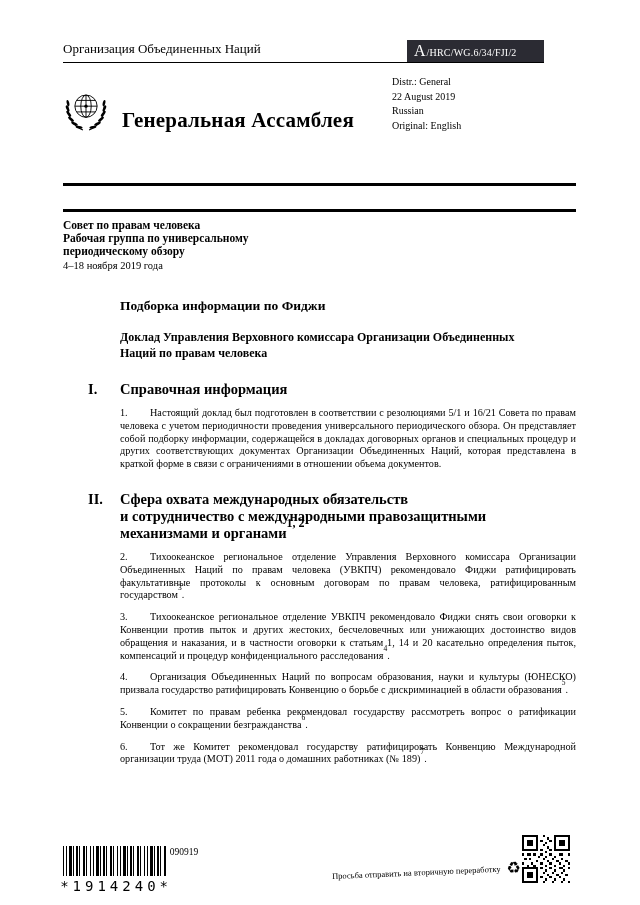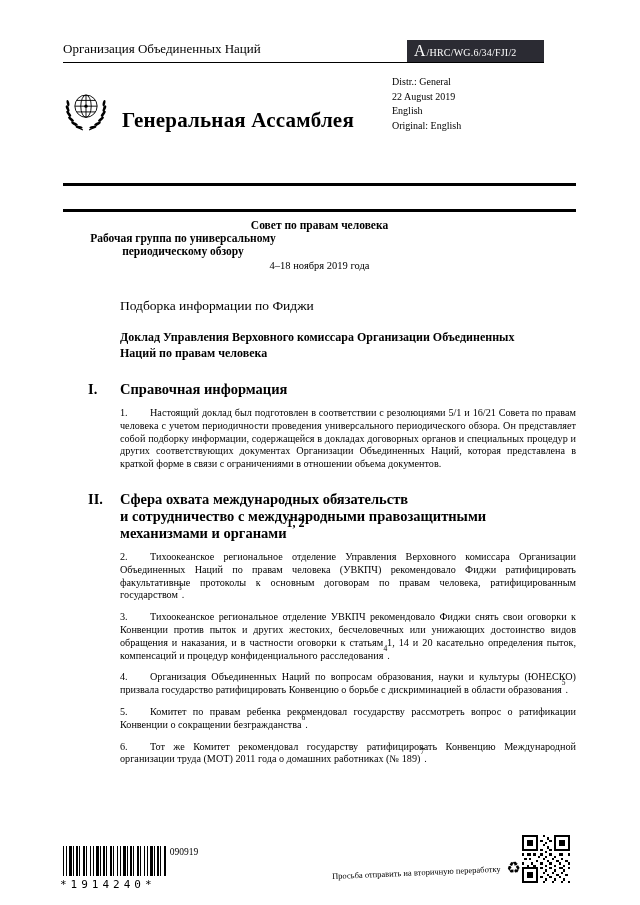--- a/index.html
+++ b/index.html
@@ -24,48 +24,48 @@
   .sym-rest { font-size:10px; letter-spacing:0.2px; padding-top:3px; }
   .title-row { display:flex; align-items:flex-end; padding-top:9px; }
   .emblem { display:block; width:46px; height:46px; flex:0 0 auto; }
   .assembly-title { font-size:21px; font-weight:bold; margin-left:13px; margin-top:2px; letter-spacing:0.2px; }
   .distr { margin-left:auto; font-size:10px; line-height:14.5px; width:152px; padding-top:3px; }
   
   .rule { margin-left:63px; margin-right:64px; background:#000; }
   .rule-top { height:3px; margin-top:50px; }
   .rule-mid { height:3px; margin-top:23px; }
   
-  .session { margin:7px 64px 0 63px;text-align:center; }
+  .session { margin:7px 64px 0 63px; }
   .s-bold { font-weight:bold; font-size:11.5px; line-height:13px; }
   .s-wrap { width:240px; }
   .s-date { font-size:10.5px; line-height:13px; margin-top:1px; }
   
-  .doc-title  { margin:26px 64px 0 120px; font-size:13.5px; font-weight:normal; }
+  .doc-title  { margin:26px 64px 0 120px; font-size:13.5px; font-weight:bold; }
   .doc-subtitle { margin:16px 48px 0 120px; font-size:12px; font-weight:bold; width:395px; line-height:15.5px; }
   
   .section { margin-top:20px; }
   .sec-head { display:flex; margin:0 64px 0 88px; font-weight:bold; font-size:14.5px; line-height:17px; }
   .sec-num { width:32px; flex:0 0 auto; }
   .para { margin:9px 64px 0 120px; font-size:10.2px; line-height:12.8px; text-align:justify; }
   .pnum { display:inline-block; width:30px; }
   .fn   { font-size:7.5px; position:relative; top:-3.5px; line-height:0; }
   .fn-h { font-size:12px;  position:relative; top:-5px;  line-height:0; font-weight:bold; }
   
   .ge { position:absolute; left:63px; top:847px; font-size:9.5px; white-space:pre; }
   .barcode {
     position:absolute; left:63px; top:846px; width:104px; height:30px; background-color:#fff;
     background-image:repeating-linear-gradient(90deg,
       #000 0px, #000 1.5px, #fff 1.5px, #fff 3px,
       #000 3px, #000 4px, #fff 4px, #fff 6.5px,
       #000 6.5px, #000 9px, #fff 9px, #fff 10px,
       #000 10px, #000 11px, #fff 11px, #fff 13.5px);
   }
   .barcode-text {
-    position:absolute; left:60px; top:878px; width:112px; text-align:left;
-    font-family:"DejaVu Sans Mono","Liberation Mono",monospace; font-size:11px; letter-spacing:4px;
+    position:absolute; left:60px; top:878px; width:112px; text-align:right;
+    font-family:"DejaVu Sans Mono","Liberation Mono",monospace; font-size:14px; letter-spacing:4px;
   }
   .recycle {
     position:absolute; left:332px; top:864px; display:flex; align-items:center; gap:6px;
     font-size:8.5px; transform:rotate(-2.5deg); white-space:nowrap;
   }
   .recycle-icon { font-family:"DejaVu Sans",sans-serif; font-size:16px; line-height:1; }
   .qr { position:absolute; left:522px; top:835px; width:48px; height:48px; }
 </style>
 </head>
 <body>
@@ -104,21 +104,21 @@
             <line x1="15.5" y1="25" x2="44.5" y2="25"></line>
             <line x1="17.7" y1="32.5" x2="42.3" y2="32.5"></line>
             <circle cx="30" cy="25" r="2.2" fill="#000" stroke="none"></circle>
           </g>
         </svg>
       </span>
       <div class="assembly-title">Генеральная Ассамблея</div>
       <div class="distr">
         <div>Distr.: General</div>
         <div>22 August 2019</div>
-        <div>English</div>
+        <div>Russian</div>
         <div>Original: English</div>
       </div>
     </div>
   </div>
 
   <div class="rule rule-top"></div>
   <div class="rule rule-mid"></div>
 
   <div class="session">
     <div class="s-bold">Совет по правам человека</div>

